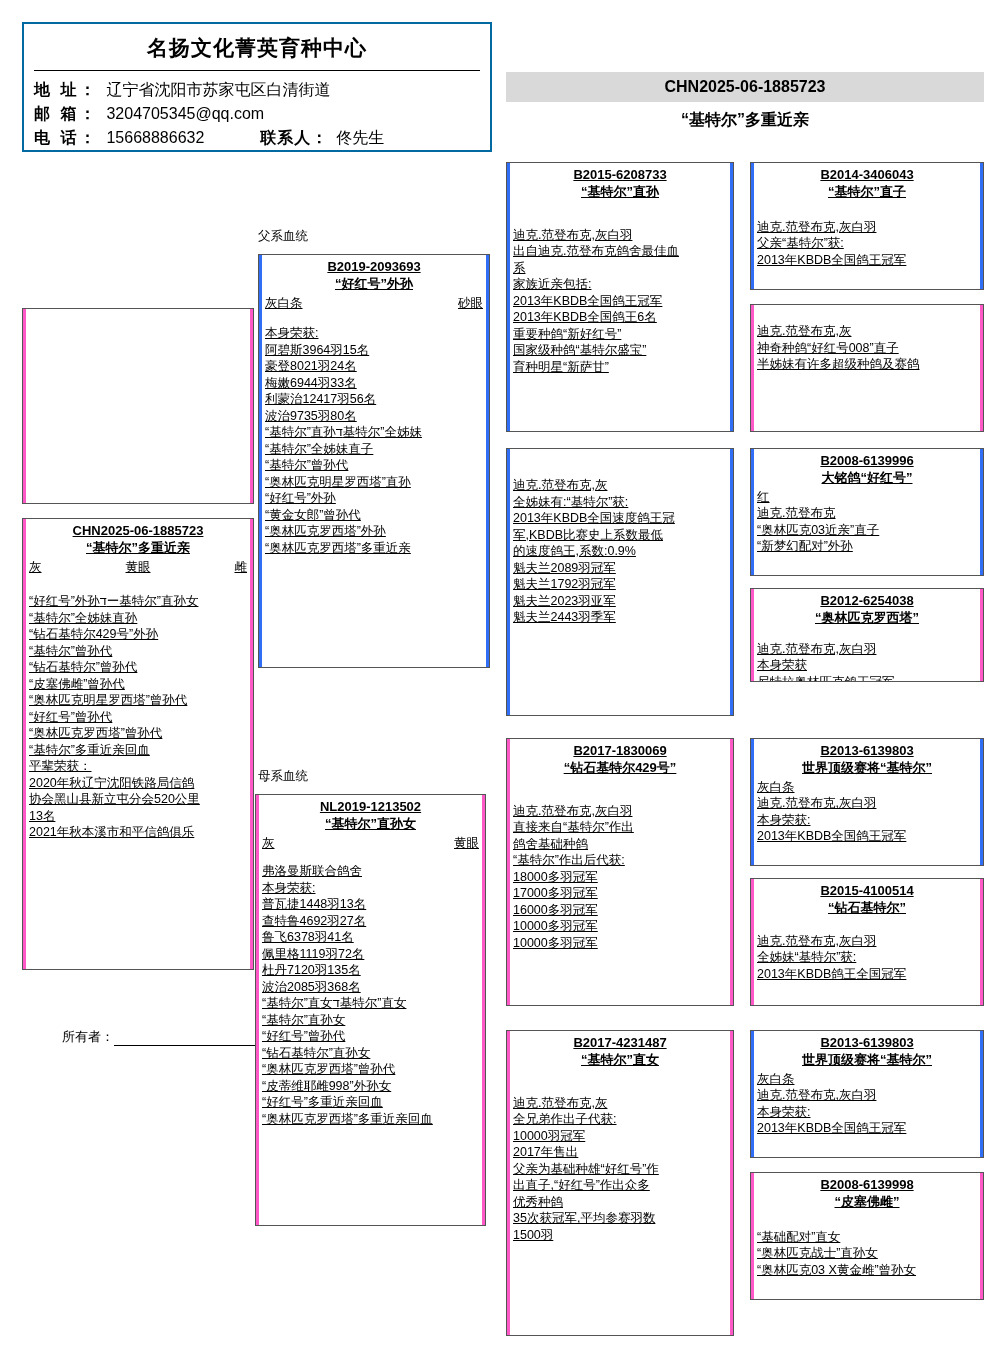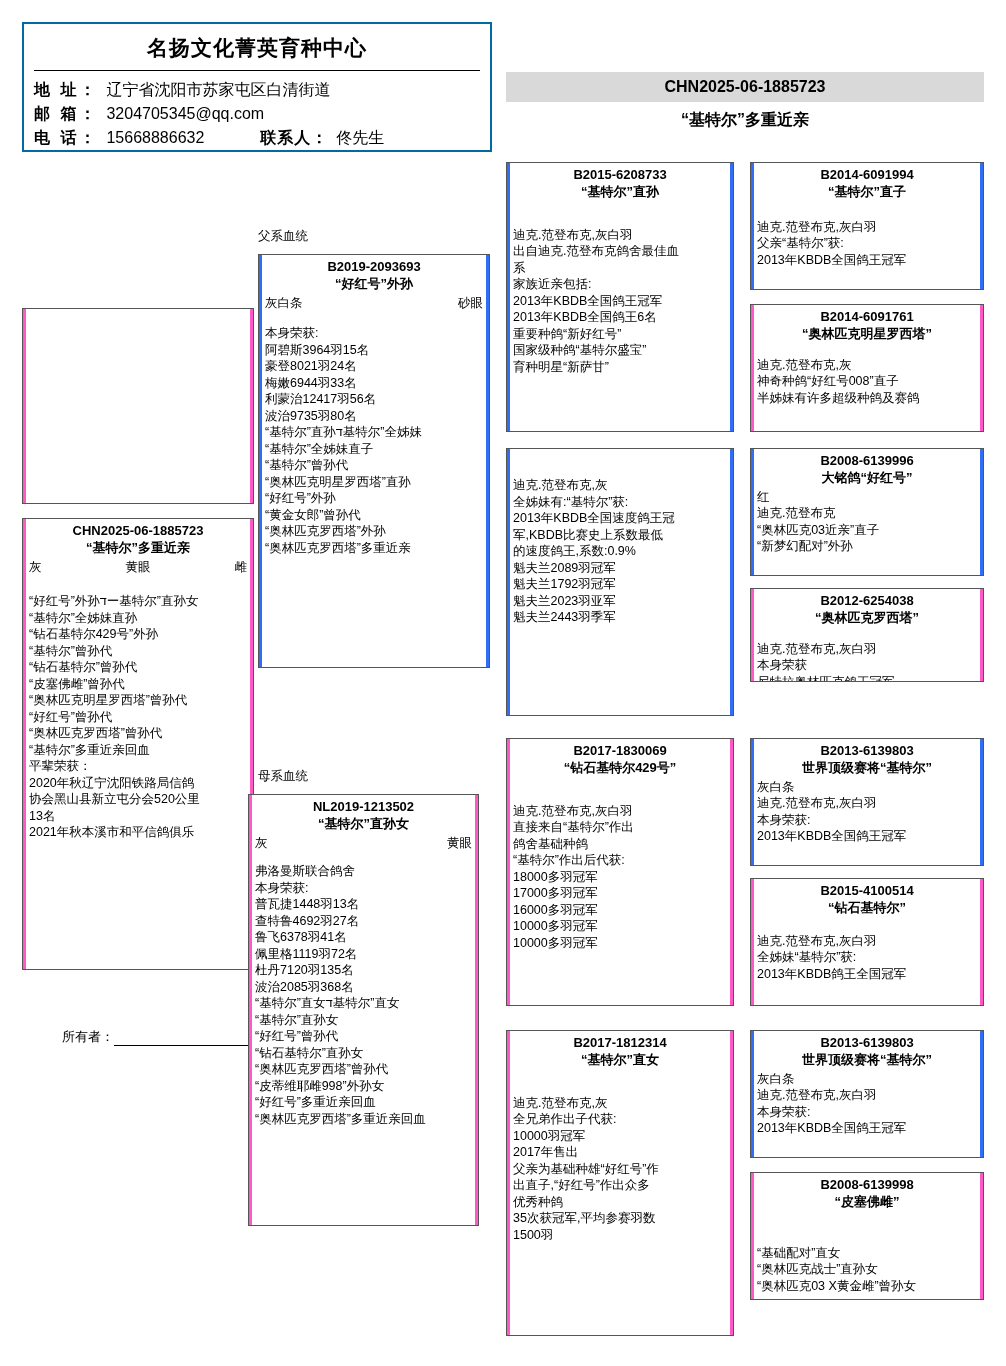--- a/index.html
+++ b/index.html
@@ -48,20 +48,21 @@
   }
 
   
   .box {
     background:#fff;
     border:1px solid #333;
     padding:4px 6px 4px 6px;
     overflow:hidden;
     line-height:1.32;
     font-size:12.5px;
+    text-decoration:underline;
   }
   .box .hdr {
     text-align:center;
     font-weight:bold;
     font-size:13px;
     line-height:1.3;
   }
   .box .hdr .l2 { display:block;text-align:center; }
   .box .body { margin-top:4px; white-space:pre-line; }
   .box .sexline { display:flex; justify-content:space-between; margin-top:2px;}
@@ -155,21 +156,21 @@
 “基特尔”直孙ד基特尔”全姊妹
 “基特尔”全姊妹直子
 “基特尔”曾孙代
 “奥林匹克明星罗西塔”直孙
 “好红号”外孙
 “黄金女郎”曾孙代
 “奥林匹克罗西塔”外孙
 “奥林匹克罗西塔”多重近亲</div>
 </div>
 
-<div class="abs box edge-pink" style="left:248px; top:794px; width:231px; height:432px;">
+<div class="abs box edge-pink" style="left:255px; top:794px; width:231px; height:432px;">
   <div class="hdr">
     <span>NL2019-1213502</span>
     <span class="l2">“基特尔”直孙女</span>
   </div>
   <div class="sexline">
     <span>灰</span>
     <span>黄眼</span>
   </div>
   <div class="body" style="margin-top:12px;">弗洛曼斯联合鸽舍
 本身荣获:
@@ -228,49 +229,45 @@
 “基特尔”作出后代获:
 18000多羽冠军
 17000多羽冠军
 16000多羽冠军
 10000多羽冠军
 10000多羽冠军</div>
 </div>
 
 <div class="abs box edge-pink" style="left:506px; top:1030px; width:228px; height:306px;">
   <div class="hdr">
-    <span>B2017-1812314</span>
+    <span>B2017-4231487</span>
     <span class="l2">“基特尔”直女</span>
   </div>
   <div class="body" style="margin-top:26px;">迪克.范登布克,灰
 全兄弟作出子代获:
 10000羽冠军
 2017年售出
 父亲为基础种雄“好红号”作
 出直子,“好红号”作出众多
 优秀种鸽
 35次获冠军,平均参赛羽数
 1500羽</div>
 </div>
 
 <div class="abs box edge-blue" style="left:750px; top:162px; width:234px; height:128px;">
   <div class="hdr">
-    <span>B2014-6091994</span>
+    <span>B2014-3406043</span>
     <span class="l2">“基特尔”直子</span>
   </div>
   <div class="body" style="margin-top:18px;">迪克.范登布克,灰白羽
 父亲“基特尔”获:
 2013年KBDB全国鸽王冠军</div>
 </div>
 
 <div class="abs box edge-pink" style="left:750px; top:304px; width:234px; height:128px;">
-  <div class="hdr">
-    <span>B2014-6091761</span>
-    <span class="l2">“奥林匹克明星罗西塔”</span>
-  </div>
   <div class="body" style="margin-top:14px;">迪克.范登布克,灰
 神奇种鸽“好红号008”直子
 半姊妹有许多超级种鸽及赛鸽</div>
 </div>
 
 <div class="abs box edge-blue" style="left:750px; top:448px; width:234px; height:128px;">
   <div class="hdr">
     <span>B2008-6139996</span>
     <span class="l2">大铭鸽“好红号”</span>
   </div>
@@ -320,16 +317,16 @@
 迪克.范登布克,灰白羽
 本身荣获:
 2013年KBDB全国鸽王冠军</div>
 </div>
 
 <div class="abs box edge-pink" style="left:750px; top:1172px; width:234px; height:128px;">
   <div class="hdr">
     <span>B2008-6139998</span>
     <span class="l2">“皮塞佛雌”</span>
   </div>
-  <div class="body" style="margin-top:34px;">“基础配对”直女
+  <div class="body" style="margin-top:18px;">“基础配对”直女
 “奥林匹克战士”直孙女
 “奥林匹克03 X黄金雌”曾孙女</div>
 </div>
 
 </body></html>

